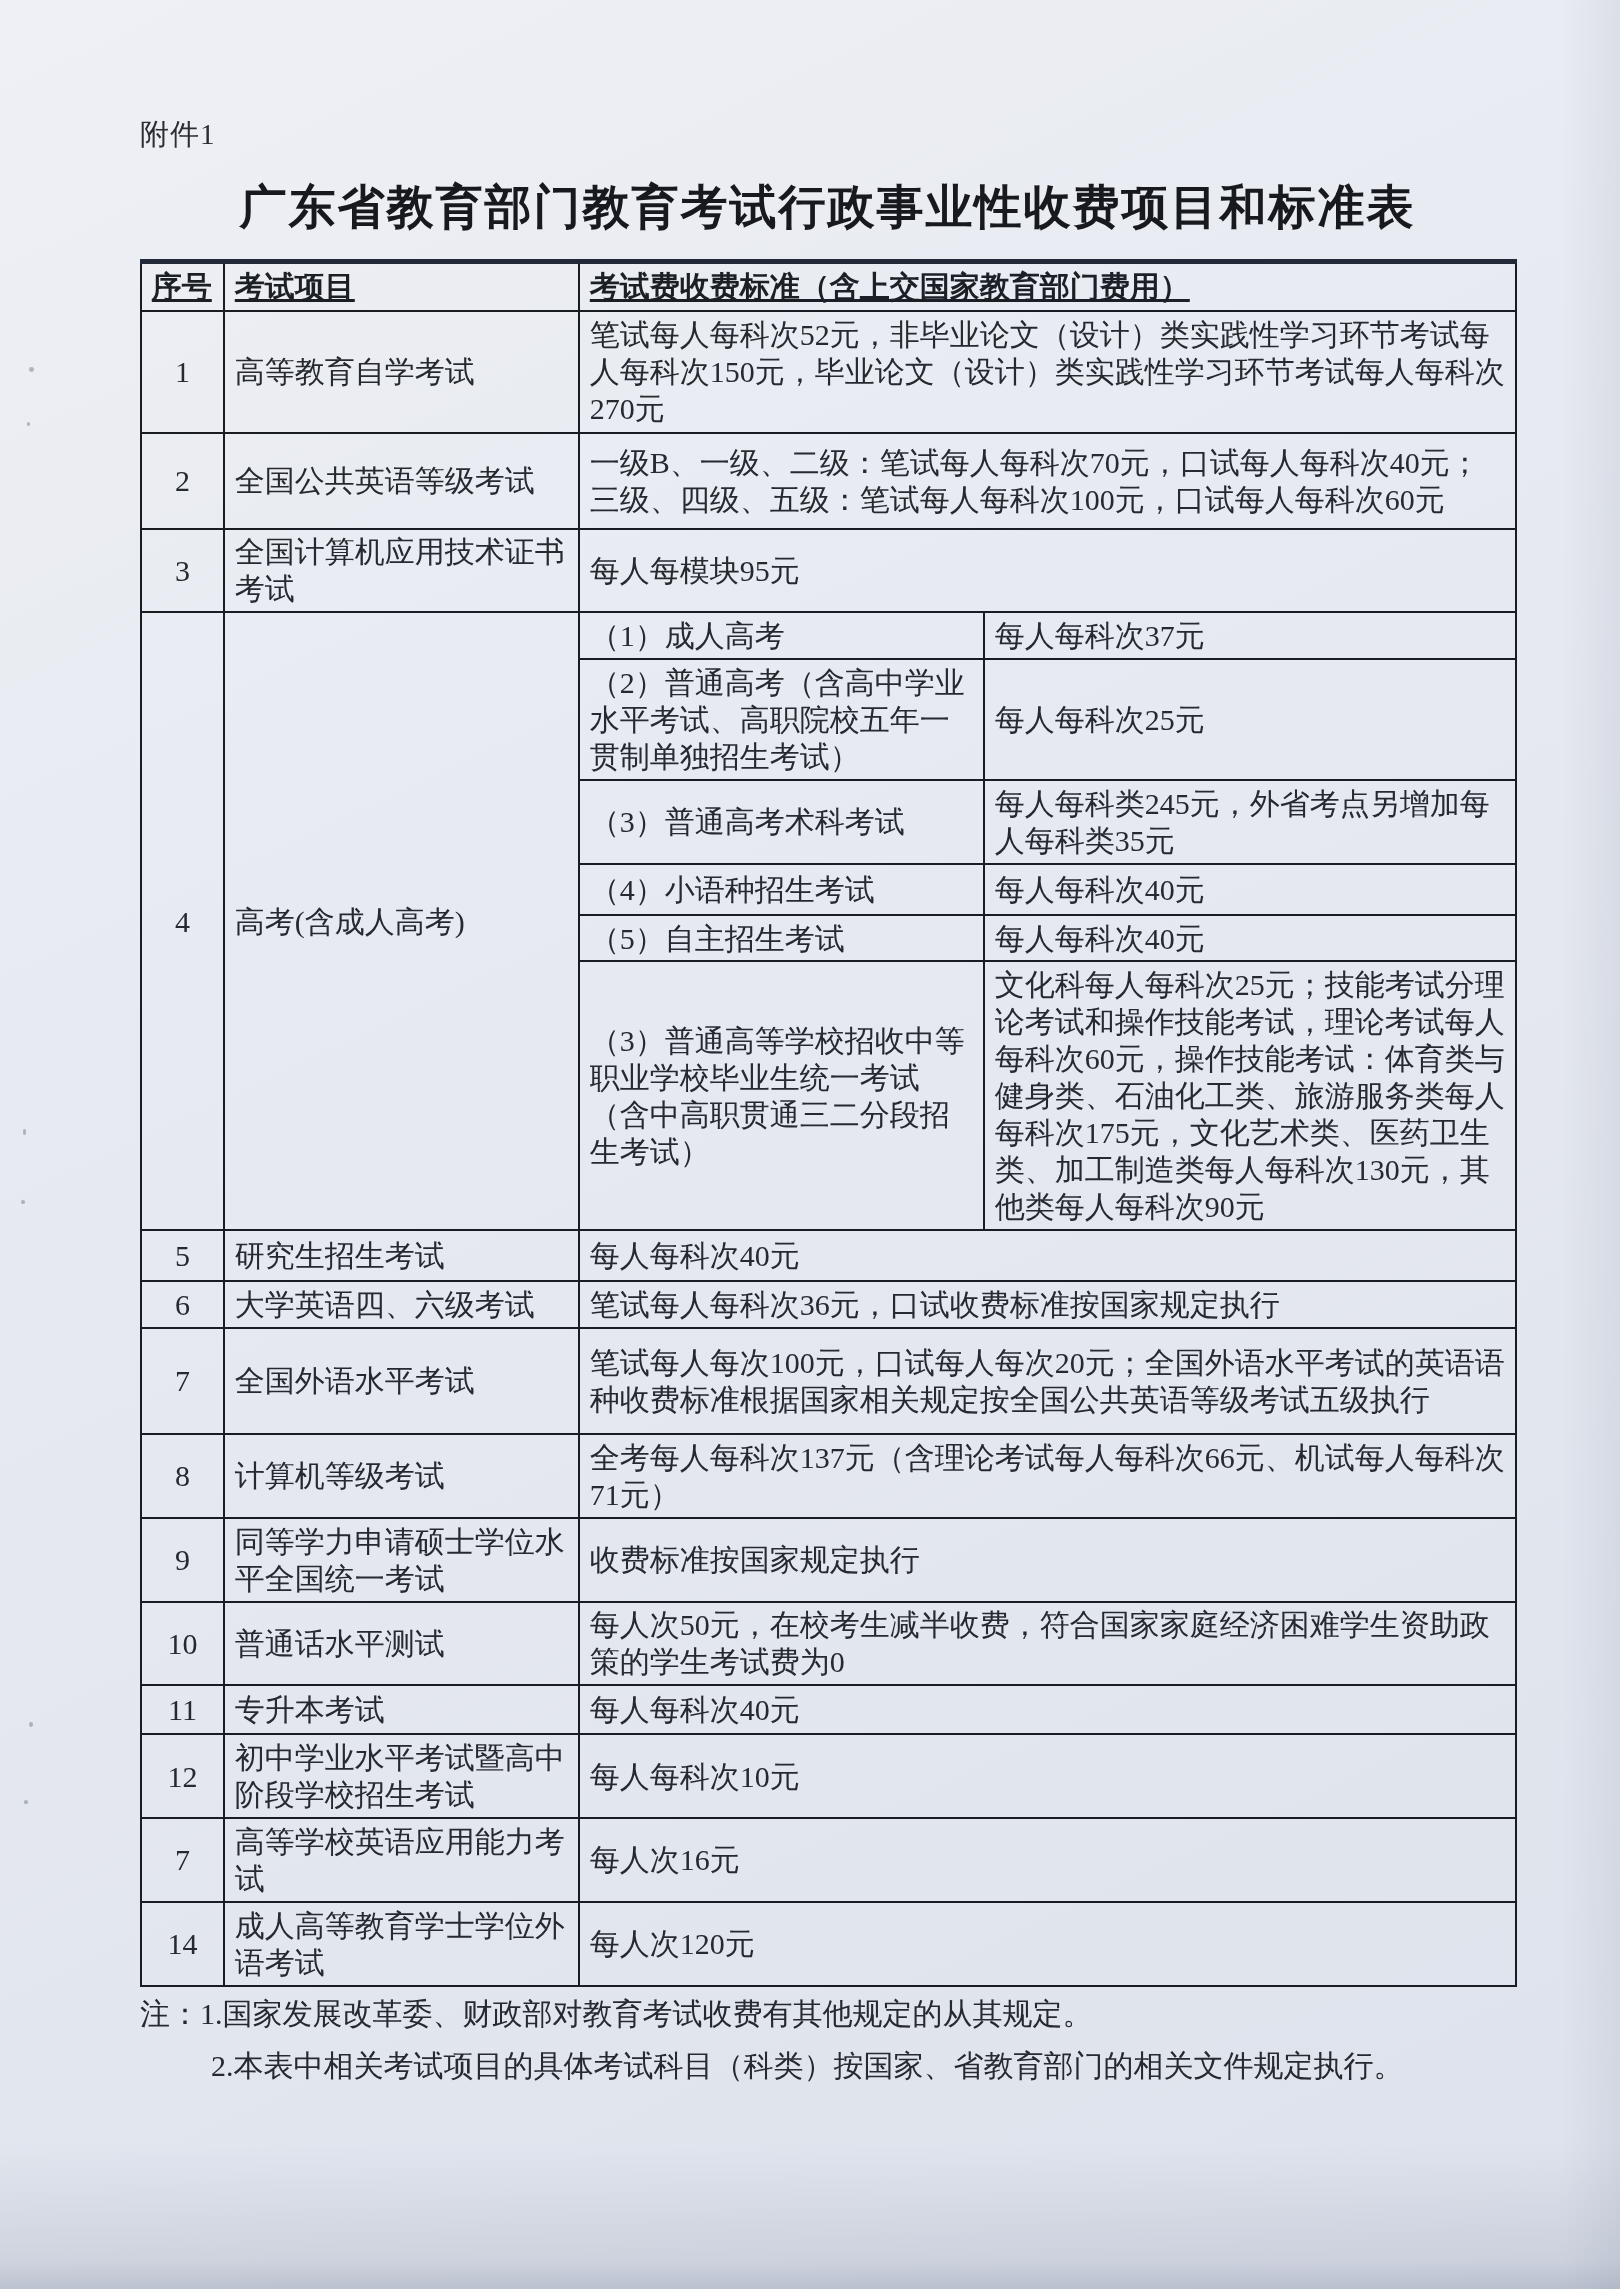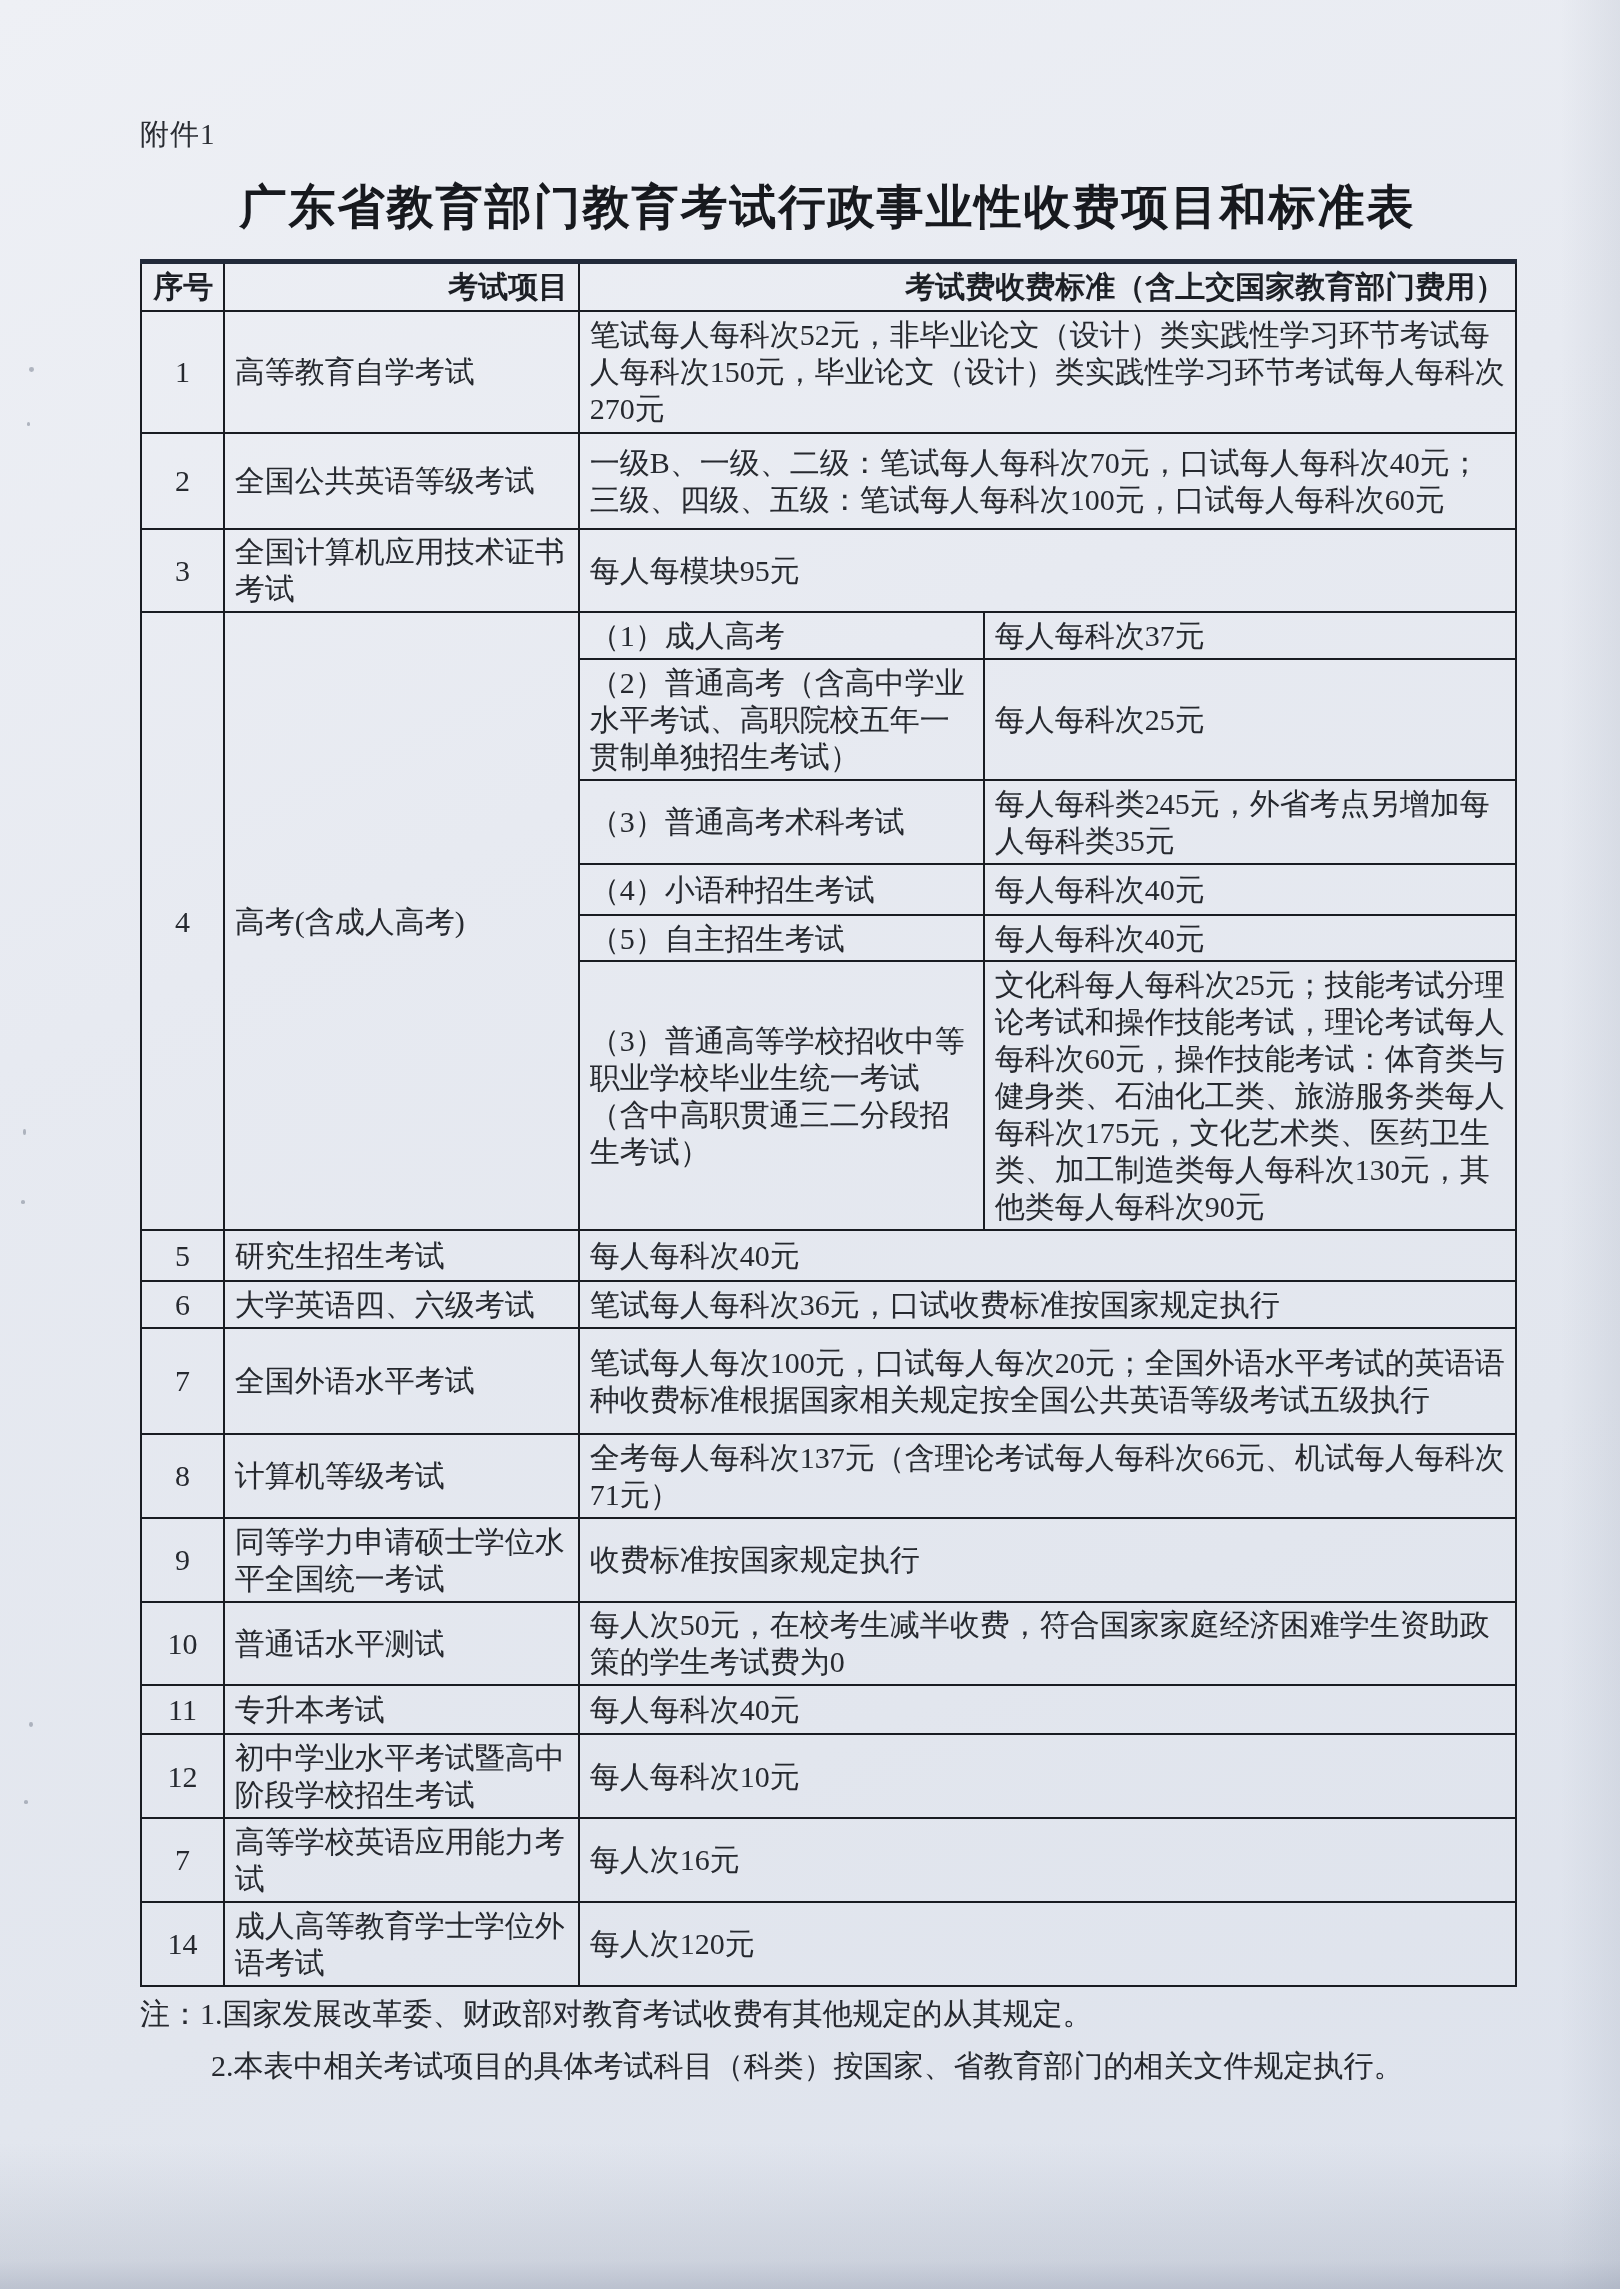--- a/index.html
+++ b/index.html
@@ -47,21 +47,21 @@
   }
   .fee-table th,.fee-table td{
     border:2px solid #191c22;
     border-top-width:2.9px;border-bottom-width:2.9px;
     padding:3.9px 9.8px;
     vertical-align:middle;
     font-weight:400;
     word-break:break-all;
     overflow:hidden;
   }
-  .fee-table th{font-weight:700;text-align:right;font-size:30px;color:#1c1f25;}
+  .fee-table th{font-weight:700;text-align:left;font-size:30px;color:#1c1f25;text-decoration:underline;}
   .c-no{text-align:center;padding:3.9px 2px;}
   .c-item,.c-fee,.c-subname,.c-subfee{text-align:left;}
   .c-fee,.c-subfee{padding-left:11.8px;}
 
   
   .h-head{height:49px;}
   .h-r1{height:122px;}  .h-r2{height:96px;}   .h-r3{height:67px;}
   .h-s1{height:39px;}   .h-s2{height:114px;}  .h-s3{height:74px;}
   .h-s4{height:51px;}   .h-s5{height:45px;}   .h-s6{height:267px;}
   .h-r5{height:51px;}   .h-r6{height:43px;}   .h-r7{height:106px;}

